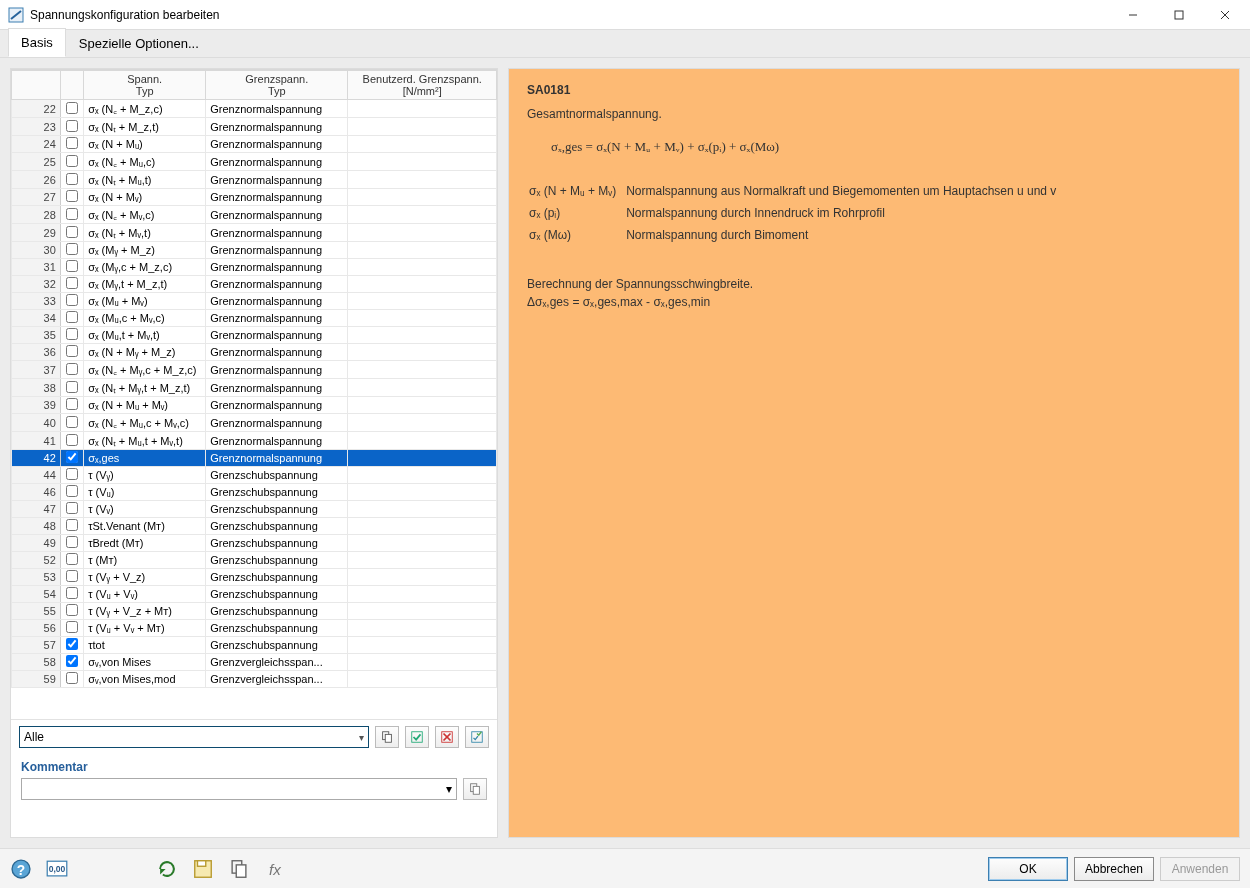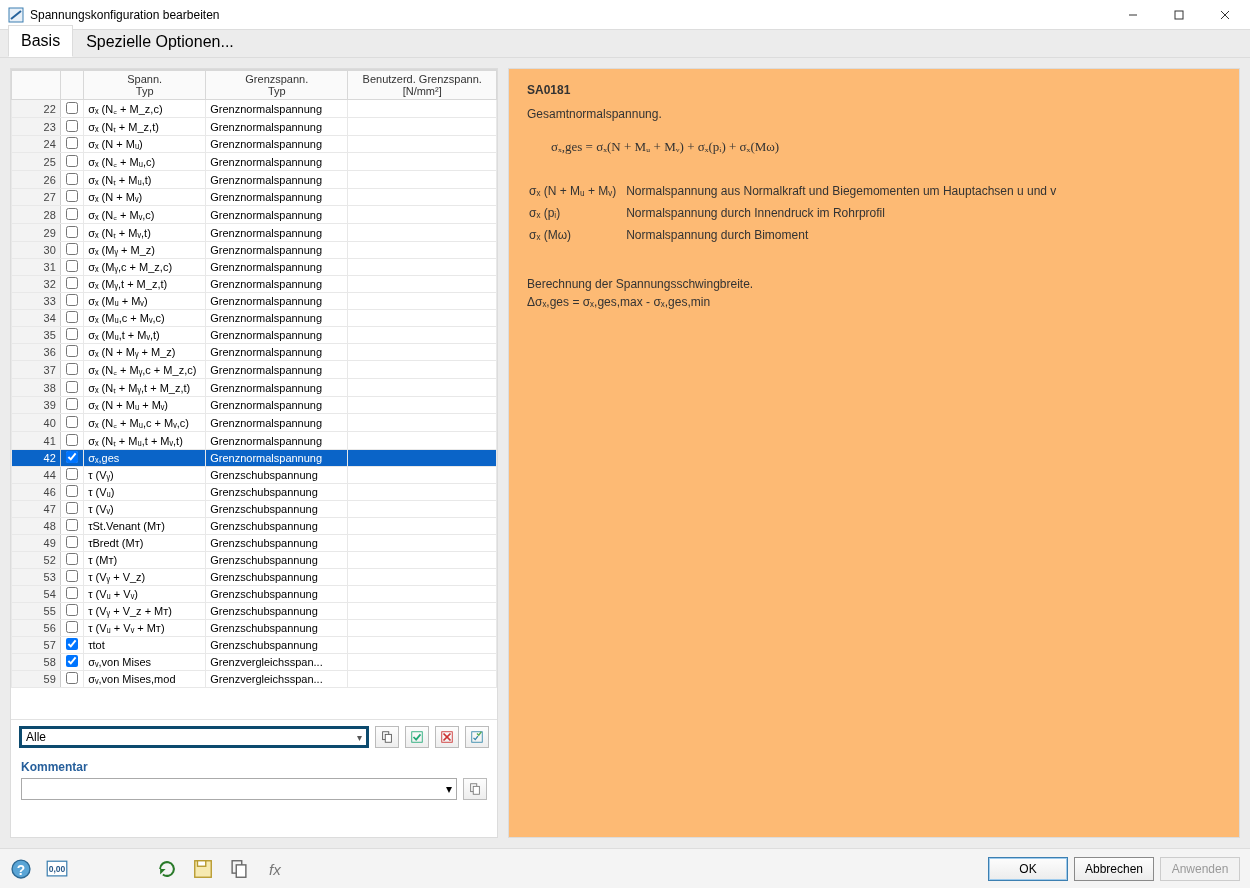--- a/index.html
+++ b/index.html
@@ -3,42 +3,42 @@
 <meta charset="utf-8">
 <style>
 * { box-sizing: border-box; margin: 0; padding: 0; }
 html, body { width: 1250px; height: 891px; font-family: "Segoe UI", Tahoma, sans-serif; font-size: 12px; background: #fff; overflow: hidden; }
 .titlebar { height: 30px; display: flex; align-items: center; padding: 0 2px 0 8px; border-bottom: 1px solid #ddd; }
 .titlebar .icon { width: 16px; height: 16px; margin-right: 6px; }
 .titlebar .title { flex: 1; font-size: 12px; }
 .winbtns { display: flex; }
 .winbtn { width: 46px; height: 30px; display: flex; align-items: center; justify-content: center; }
 .tabs { height: 28px; display: flex; align-items: flex-end; padding: 0 8px; background: #ececec; border-bottom: 1px solid #dcdcdc;}
-.tab { padding: 6px 12px; font-size: 16px; border: 1px solid transparent; border-bottom: none; background: transparent; margin-top: 2px; }
+.tab { padding: 6px 12px; font-size: 13px; border: 1px solid transparent; border-bottom: none; background: transparent; margin-top: 2px; }
 .tab.active { background: #fff; border-color: #dcdcdc; border-bottom: 1px solid #fff; position: relative; z-index: 2; }
 .content { display: flex; padding: 10px; gap: 10px; height: 790px; background:#ececec;}
 .leftpanel { width: 488px; display: flex; flex-direction: column; background: #fff; border: 1px solid #dcdcdc; }
 .rightpanel { flex: 1; background: #fdba74; border: 1px solid #dcdcdc; padding: 14px 18px; font-size: 12px; color: #333; }
 .section-title { color: #265f9b; font-weight: bold; padding: 8px 10px 6px 10px; font-size: 12px; }
 .tablewrap { flex: 0 0 auto; height: 650px; display: flex; }
 .tablescroll { flex: 1; overflow-y: scroll; border-top: 1px solid #d8d8d8; }
 table.grid { border-collapse: collapse; width: 100%; table-layout: fixed; }
 table.grid th { background: #fafafa; border: 1px solid #d8d8d8; font-weight: normal; padding: 3px 4px; font-size: 11px; color: #333; position: sticky; top: 0; z-index: 3; }
 table.grid th.two-line { line-height: 12px; padding: 2px 4px; }
 table.grid td { border: 1px solid #e8e8e8; padding: 1px 4px; font-size: 11px; height: 16px; white-space: nowrap; overflow: hidden; text-overflow: ellipsis; }
 table.grid tr td:first-child { background: #f3f3f3; text-align: right; color: #444; border-right: 1px solid #ccc; width: 46px; }
 table.grid td.chk { text-align: center; width: 22px; }
 table.grid td.stype { width: 115px; }
 table.grid td.gtype { width: 134px; }
 table.grid td.userlim { width: 140px; }
 table.grid tr.selected td { background: #0a64c8 !important; color: #fff; }
 table.grid tr.selected td:first-child { background: #0a64c8 !important; color: #fff; }
 input.cbx { width: 12px; height: 12px; }
 .belowtable { padding: 6px 8px; display: flex; align-items: center; gap: 6px; border-top: 1px solid #e2e2e2; }
-.combo { flex: 1; height: 22px; border: 3px solid #0c4a6e; background: #fff; display: flex; align-items: center; justify-content: space-between; padding: 0 4px; font-size: 12px; }
+.combo { flex: 1; height: 22px; border: 1px solid #0c4a6e; background: #fff; display: flex; align-items: center; justify-content: space-between; padding: 0 4px; font-size: 12px; }
 .combo .chev { font-size: 10px; color: #555; }
 .tbtn { width: 24px; height: 22px; border: 1px solid #bbb; background: linear-gradient(#fdfdfd,#eee); display: flex; align-items: center; justify-content: center; font-size: 11px; }
 .tbtn svg { width: 14px; height: 14px; }
 .kommentar { padding: 6px 10px 10px 10px; }
 .kommentar .ktitle { color: #265f9b; font-weight: bold; margin-bottom: 4px; }
 .kommentar .krow { display: flex; gap: 6px; }
 .kommentar .kinput { flex: 1; height: 22px; border: 1px solid #aaa; background: #fff; display: flex; align-items: center; justify-content: flex-end; padding: 0 4px; }
 .rightpanel .rcode { font-weight: bold; color: #333; margin-bottom: 10px; }
 .rightpanel .rdesc { margin-bottom: 18px; color: #333; }
 .rightpanel .formula { font-family: "Cambria Math","Times New Roman",serif; font-size: 13px; margin: 0 0 24px 24px; }

